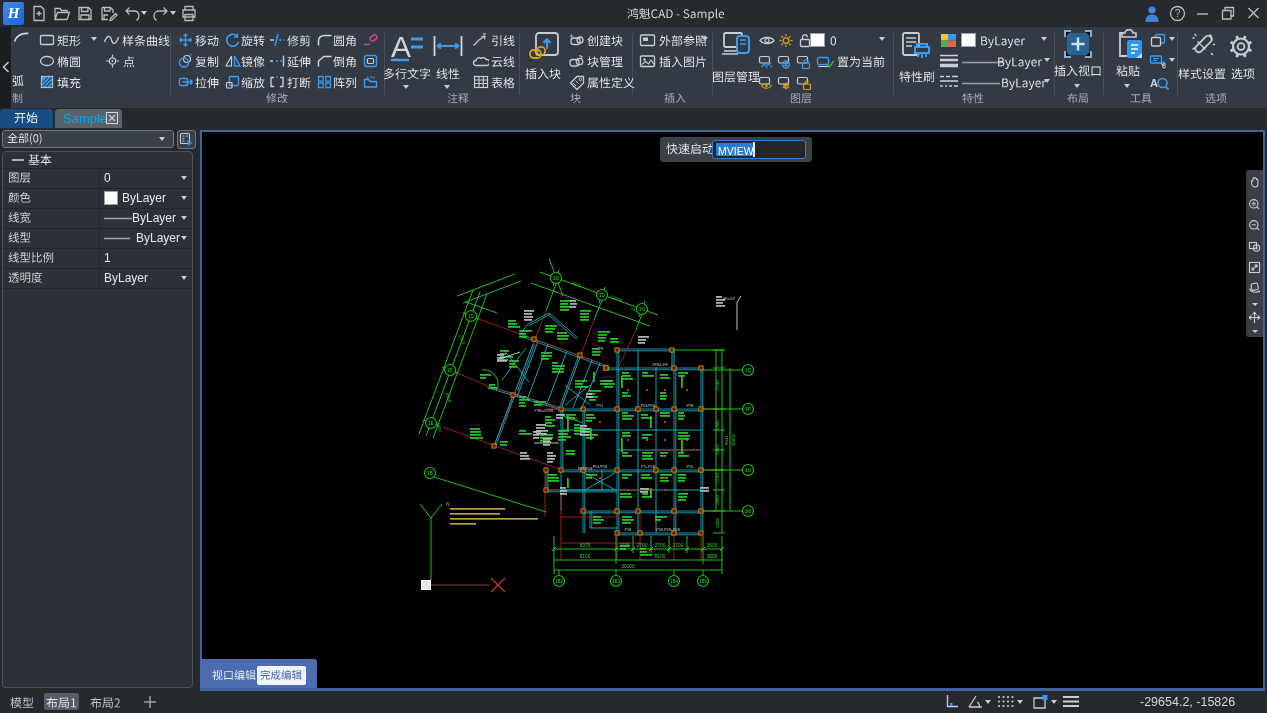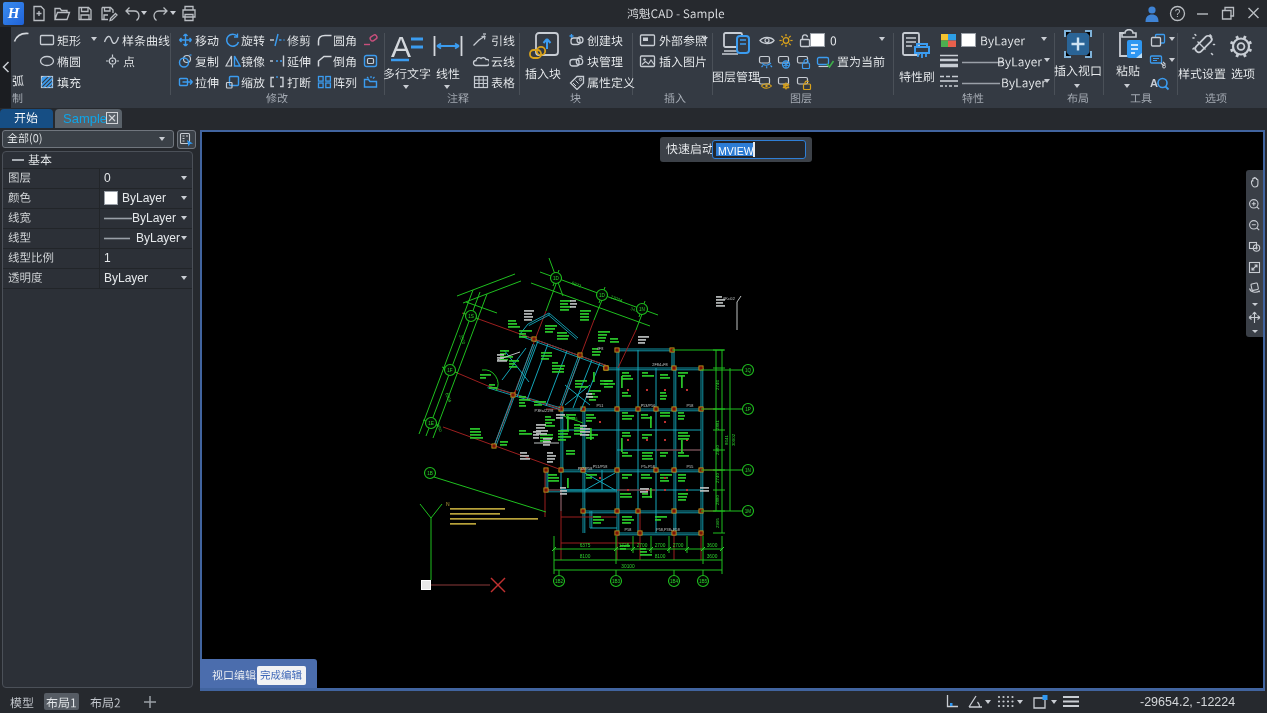--- a/index.html
+++ b/index.html
@@ -1360,13 +1360,13 @@
     </svg>
     <div class="ddv" style="left:1017px;top:700px;border-top-color:#c9cdd3"></div>
     <svg class="ic" style="left:1032px;top:694px" width="17" height="16" viewBox="0 0 17 16">
       <path d="M2 4 H13 V14 H2 Z" stroke="#c9cdd3" stroke-width="1.3" fill="none"></path>
       <rect x="10.5" y="1" width="5" height="5" fill="#2e97f2"></rect>
     </svg>
     <div class="ddv" style="left:1051px;top:700px;border-top-color:#c9cdd3"></div>
     <svg class="ic" style="left:1062px;top:695px" width="18" height="13" viewBox="0 0 18 13">
       <path d="M1 2 h16 M1 6.5 h16 M1 11 h16" stroke="#c9cdd3" stroke-width="1.8"></path>
     </svg>
-    <div class="abs" style="left:1140px;top:695px;color:#d4d7da;font-size:12.5px">-29654.2, -12224</div>
+    <div class="abs" style="left:1140px;top:695px;color:#d4d7da;font-size:12.5px">-29654.2, -15826</div>
   </div>
 </body></html>

